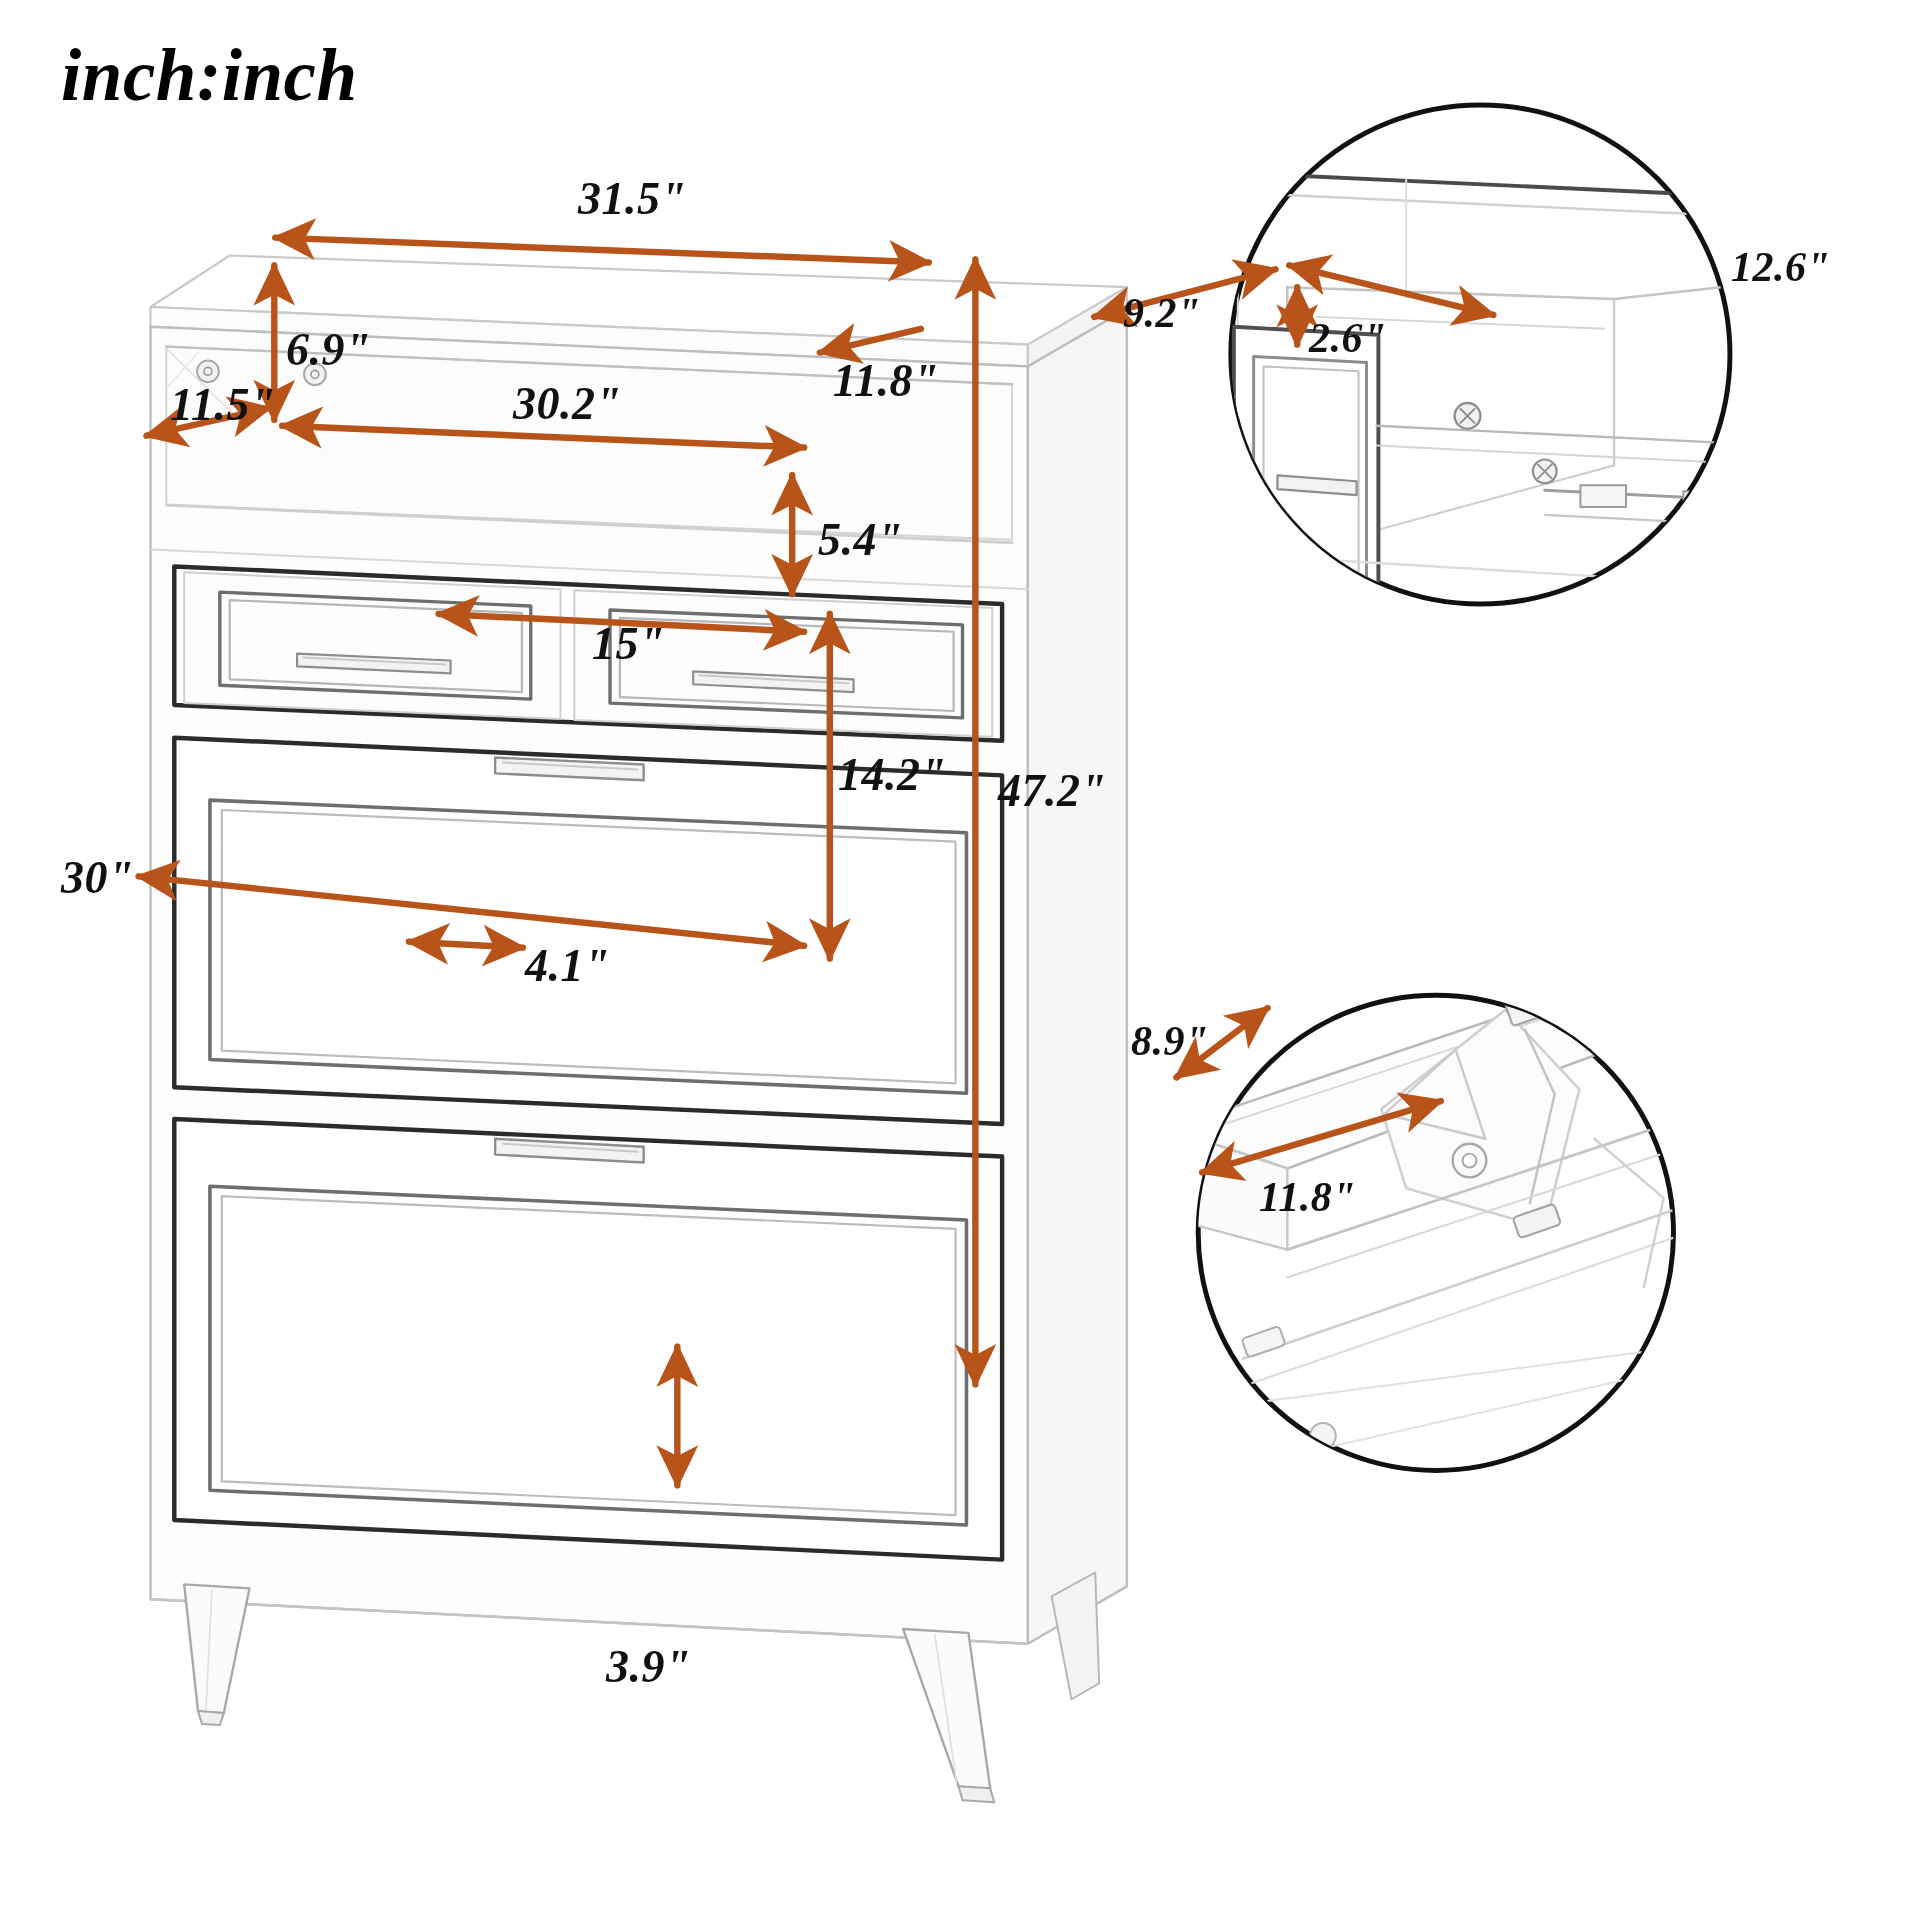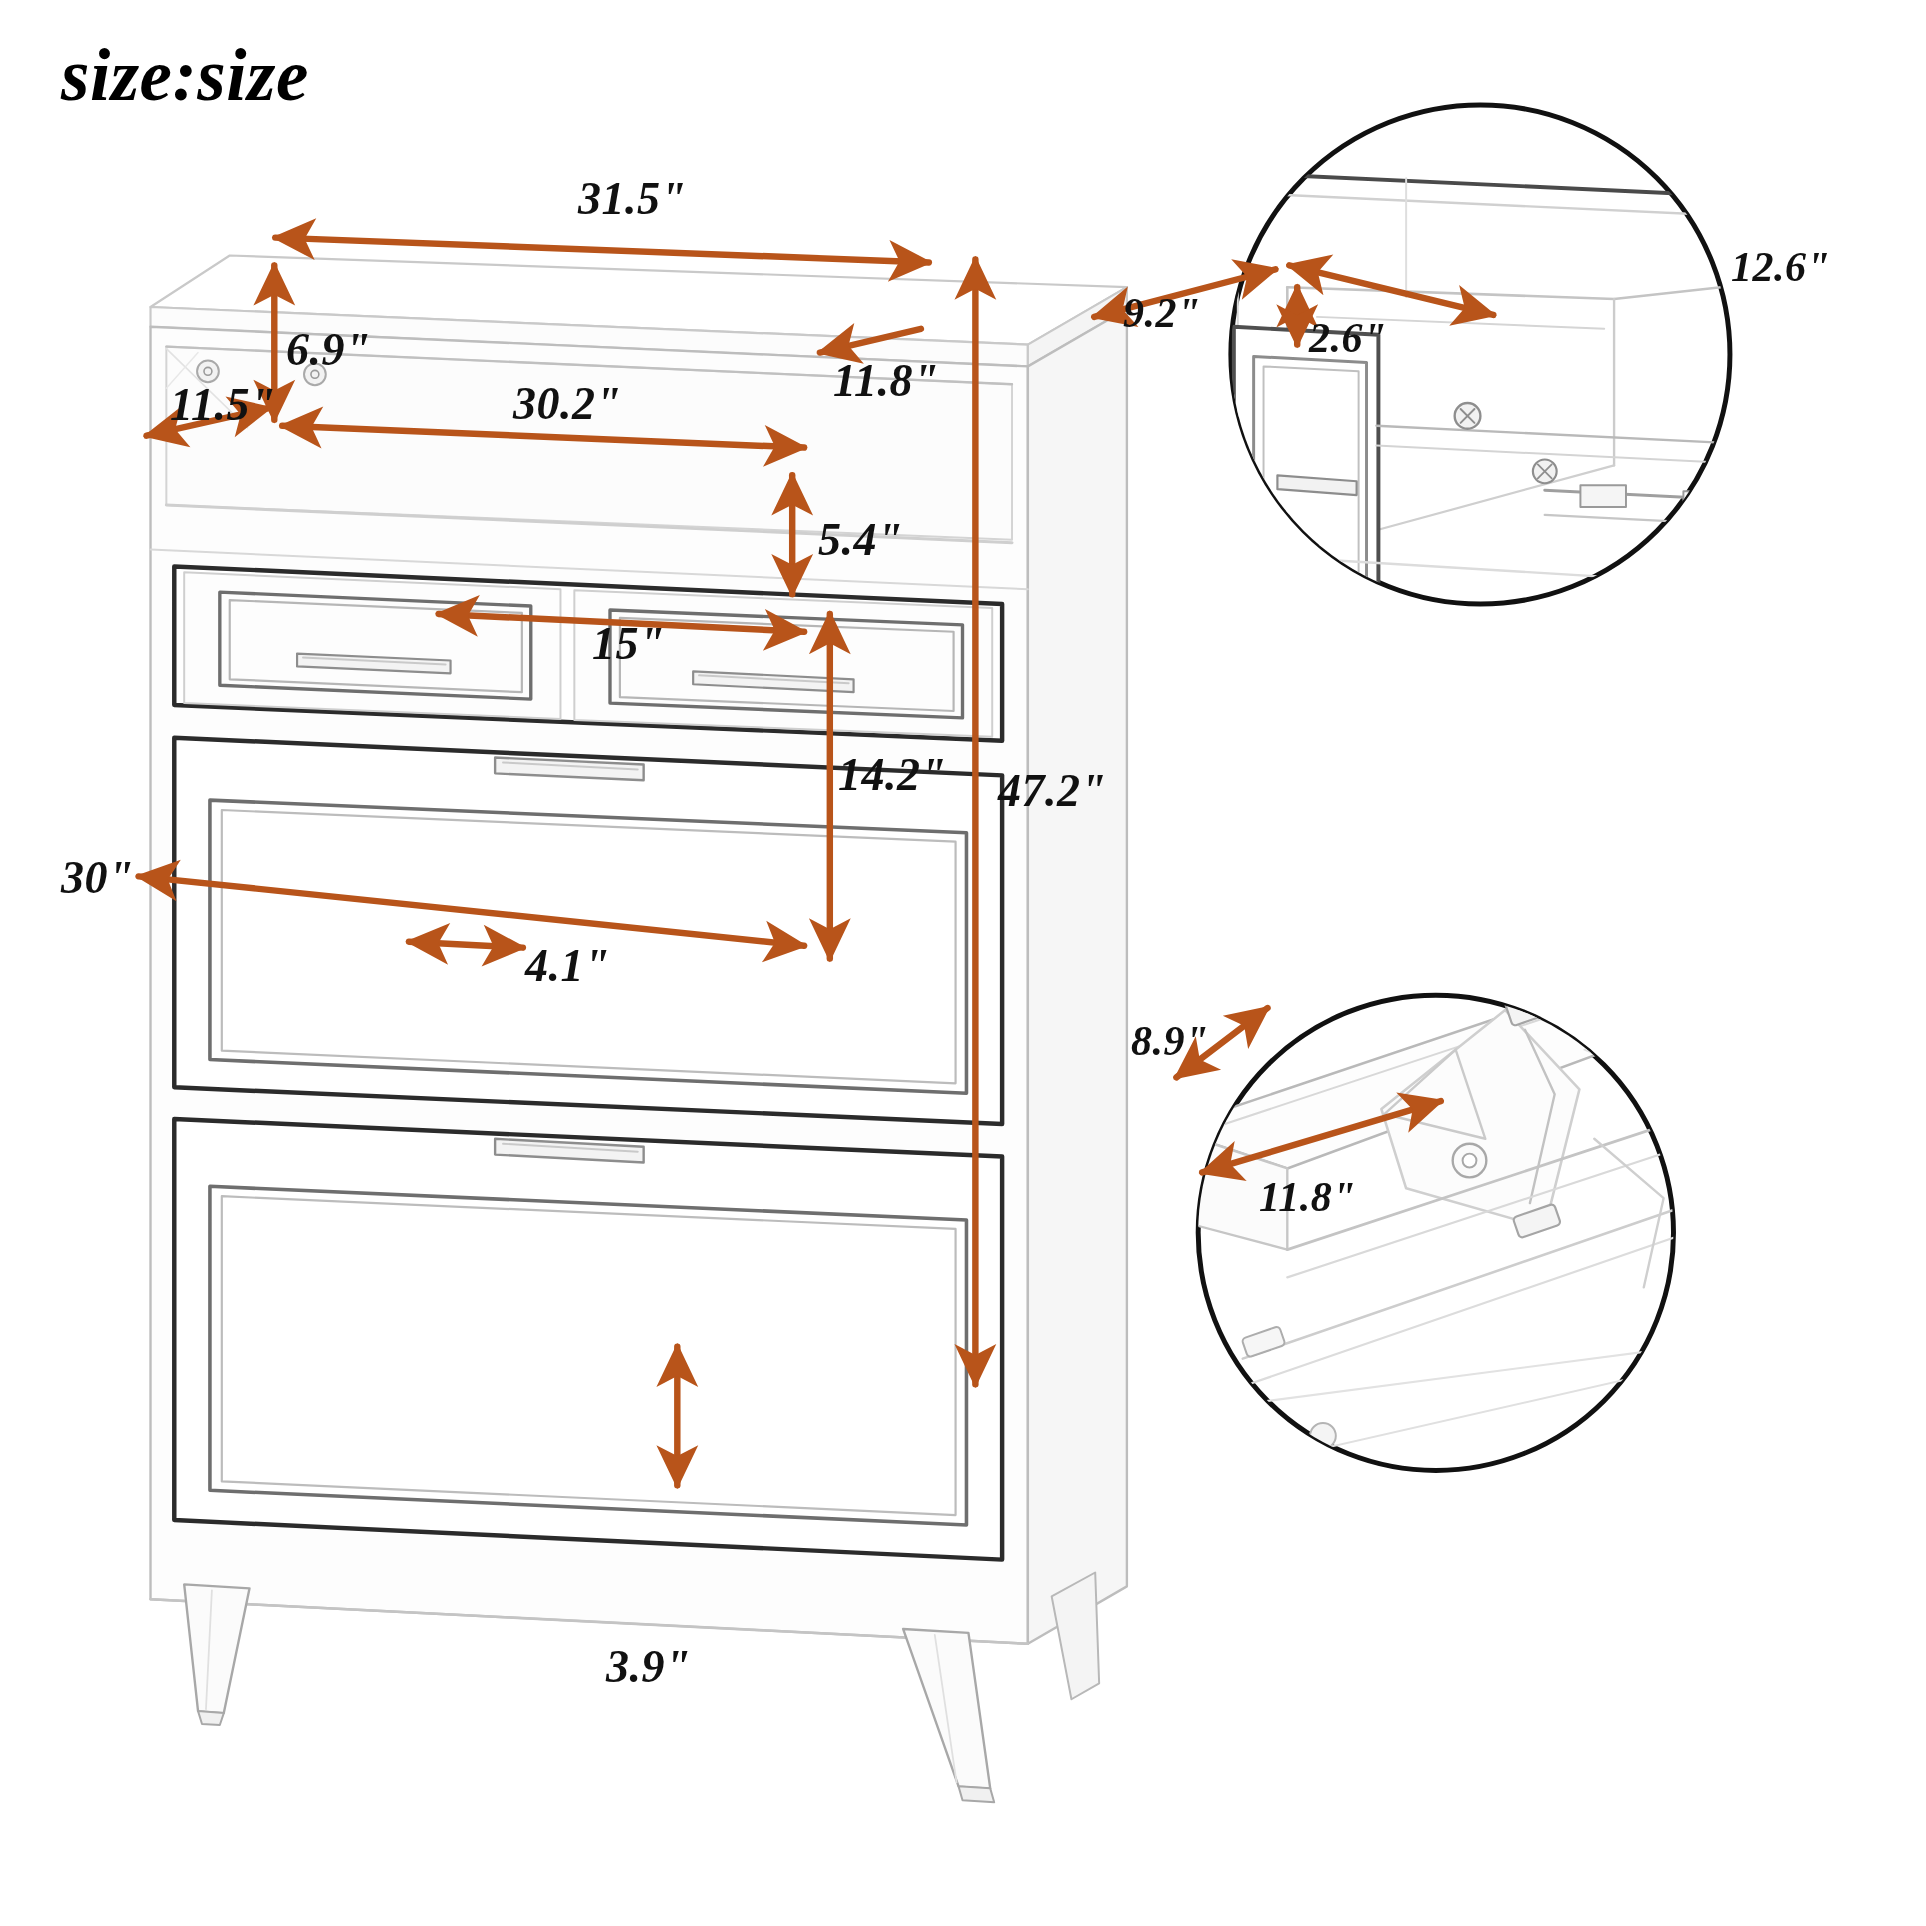--- a/index.html
+++ b/index.html
@@ -28,21 +28,21 @@
     letter-spacing:0.5px;
   }
   .s46{font-size:46px;}
   .s42{font-size:42px;}
 </style>
 </head>
 <body>
 
 <div id="stage">
 
-  <div class="title">size:size</div>
+  <div class="title">inch:inch</div>
 
   <svg id="art" viewBox="0 0 1946 1946">
     <defs>
       <marker id="ah" viewBox="0 0 12 12" refX="10.5" refY="6" markerWidth="7.5" markerHeight="7.5" orient="auto-start-reverse">
         <path d="M0.5,0.8 L11.4,6 L0.5,11.2 L3.2,6 Z" fill="#b8541a"></path>
       </marker>
       <clipPath id="clipTop">
           <circle cx="1495" cy="358" r="252"></circle>
         </clipPath>
       <clipPath id="clipBot">

